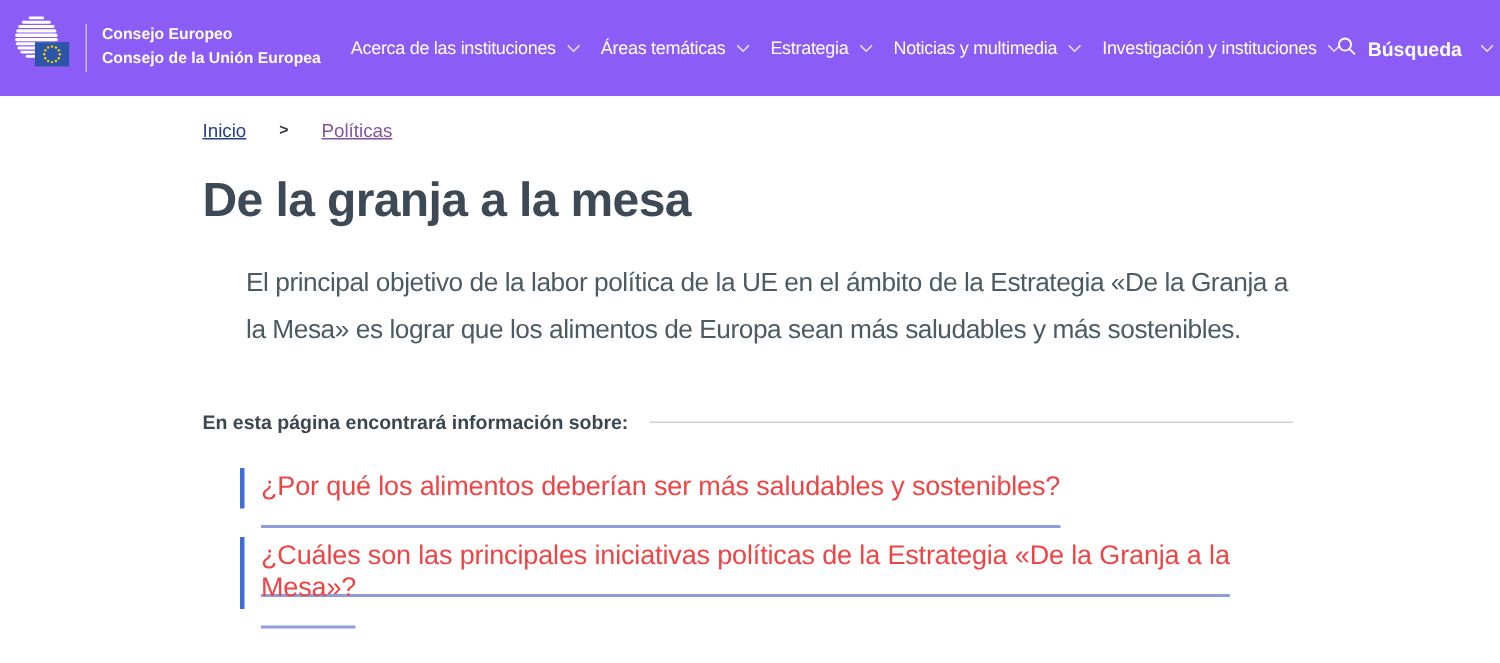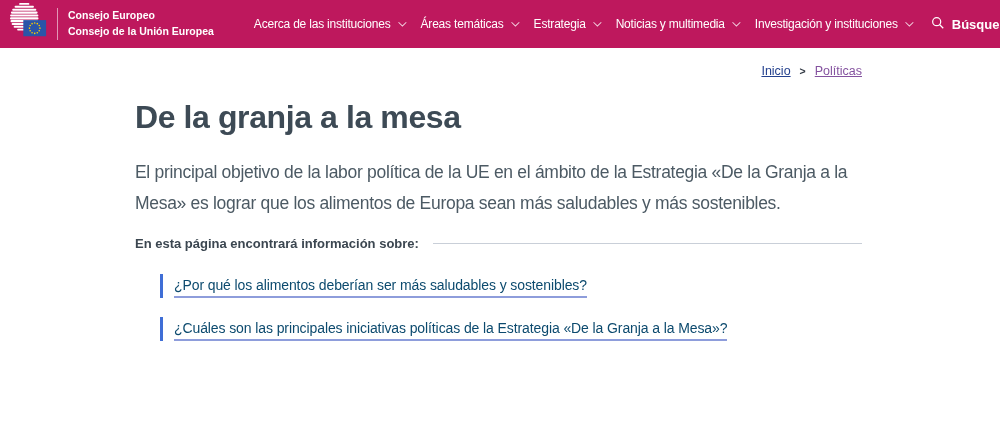--- a/index.html
+++ b/index.html
@@ -3,24 +3,23 @@
 <meta charset="utf-8">
 <style>
   * { margin:0; padding:0; box-sizing:border-box; }
   body {
     width:1000px; height:442px; overflow:hidden;
     background:#ffffff;
     font-family:"Liberation Sans", sans-serif;
   }
   
   .header {
-    height:48px; background:#be185d; color:#fff;
+    height:64px; background:#8b5cf6; color:#fff;
     display:flex; align-items:center;
     padding:0 8px 0 10px;
-    gap:20px;
   }
   .logo { display:flex; align-items:center; cursor:pointer; }
   .logo-text {
     border-left:1px solid rgba(255,255,255,.55);
     margin-left:9px; padding-left:10px;
     font-size:10.5px; font-weight:bold; line-height:1.5; white-space:nowrap;
   }
   .nav {
     display:flex; align-items:center; gap:17px;
     margin-left:20px; font-size:12px; letter-spacing:-0.2px;
@@ -36,47 +35,47 @@
     transform:rotate(45deg) translateY(-2px);
     display:inline-block;
   }
   .search {
     margin-left:auto; display:flex; align-items:center; gap:7px;
     font-size:13px; font-weight:bold; white-space:nowrap; cursor:pointer;
   }
   .search .chev { margin-left:5px; }
   
   .content { margin:16px 0 0 135px; width:727px; }
-  .breadcrumb { display:flex; align-items:center; gap:9px; font-size:12.5px;justify-content:flex-end; }
+  .breadcrumb { display:flex; align-items:center; gap:22px; font-size:12.5px; }
   .crumb { text-decoration:underline; cursor:pointer; }
   .crumb.home { color:#24418e; }
   .crumb.visited { color:#84529f; }
   .crumb-sep { color:#333a45; font-weight:bold; font-size:10.5px; }
   .page-title {
     margin-top:21px; font-size:32px; font-weight:bold;
     color:#3d4a55; letter-spacing:-0.4px;
   }
   .lead {
     margin-top:21px; font-size:17.5px; line-height:1.78;
-    color:#4c5a64; letter-spacing:-0.3px;
+    color:#4c5a64; letter-spacing:-0.3px;margin-left:29px;
   }
-  .onpage-row { margin-top:17px; display:flex; align-items:center; }
+  .onpage-row { margin-top:39px; display:flex; align-items:center; }
   .onpage-label {
     font-size:13px; font-weight:bold; color:#3b4650; white-space:nowrap;
   }
   .onpage-rule { flex:1; height:1px; background:#c9cfd8; margin-left:14px; }
   .toc { margin-top:23px; }
   .toc-item {
     margin:0 0 19px 25px;
     border-left:3px solid #3f6ed6;
     padding:2px 0 4px 11px;
   }
   .toc-link {
-    font-size:14px; color:#0c4a6e; text-decoration:none;
-    border-bottom:2px solid #8e9ddb; padding-bottom:3px;
+    font-size:18px; color:#ef4444; text-decoration:none;
+    border-bottom:2px solid #8e9ddb; padding-bottom:16px;
     cursor:pointer; letter-spacing:-0.1px;
   }
 </style>
 </head>
 <body>
 
 <div class="header">
   <div class="logo">
     <span>
       <svg width="38" height="46" viewBox="0 0 40 48">

